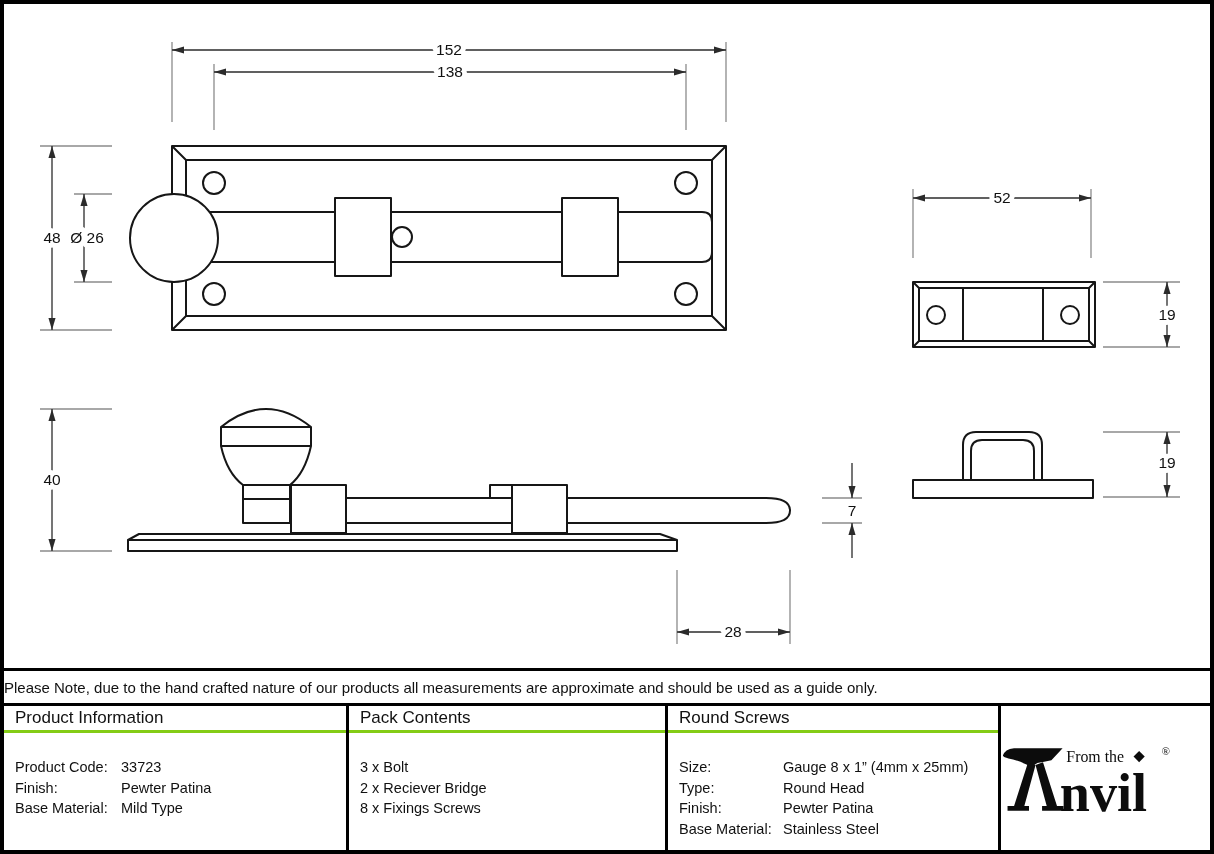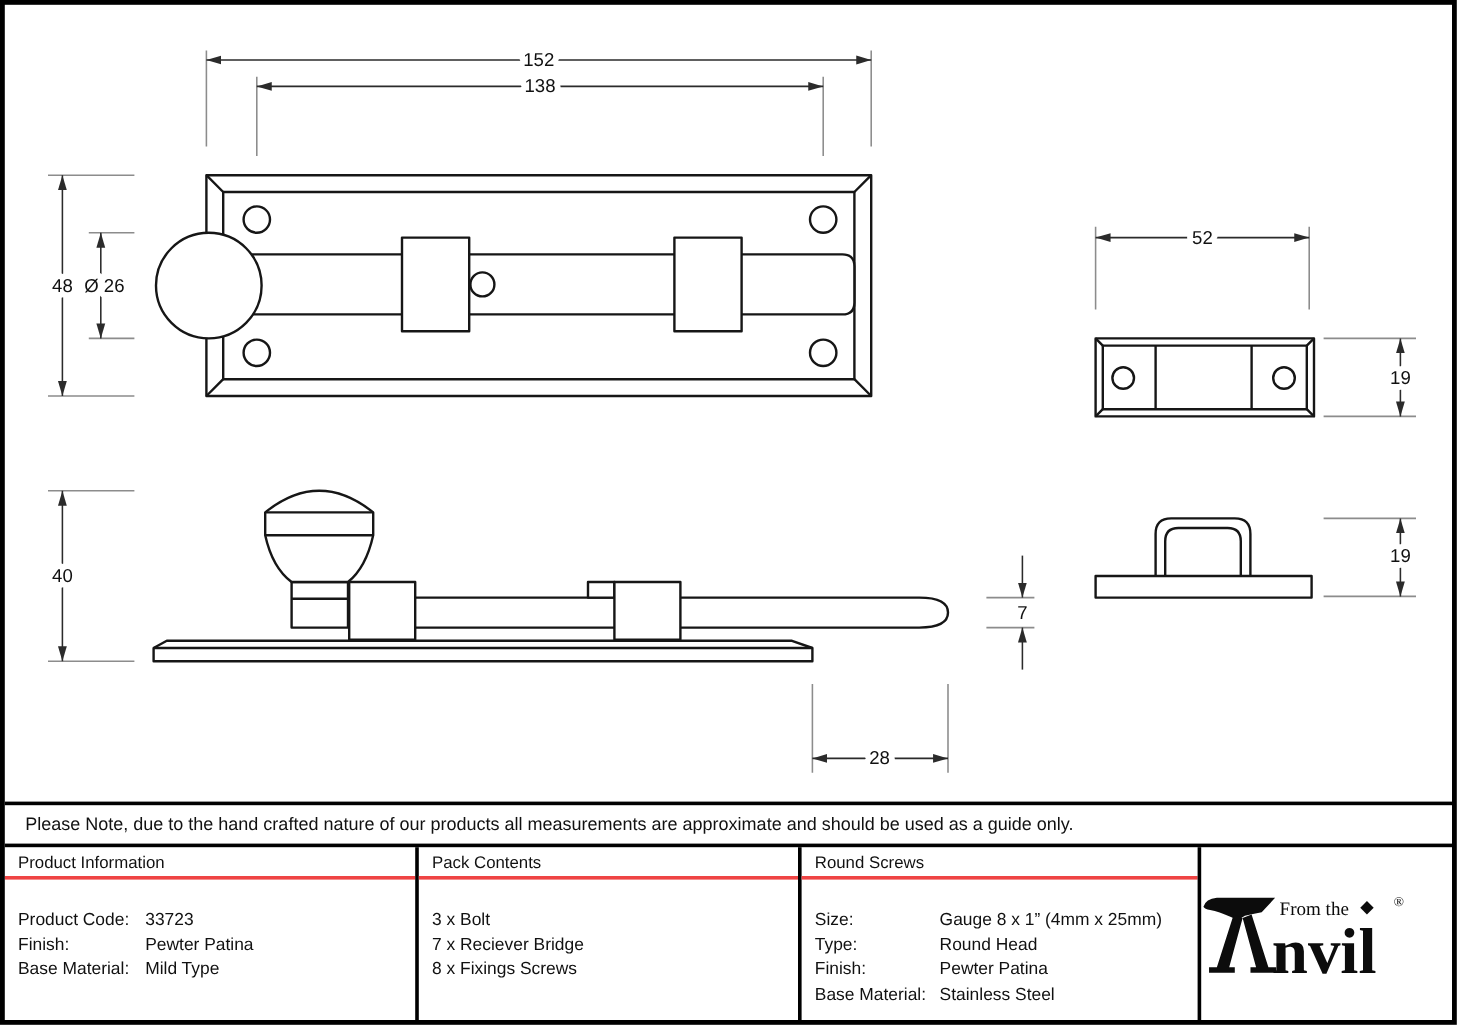--- a/index.html
+++ b/index.html
@@ -9,30 +9,30 @@
   
   .part{fill:#ffffff;stroke:#161616;stroke-width:2;stroke-linejoin:round;}
   .pline{fill:none;stroke:#161616;stroke-width:2;stroke-linejoin:round;}
   .ext{stroke:#8c8c8c;stroke-width:1.3;fill:none;}
   .dim{stroke:#2b2b2b;stroke-width:1.3;fill:none;}
   .dimtext{font:15.5px "Liberation Sans","DejaVu Sans",sans-serif;fill:#111;
            stroke:#ffffff;stroke-width:10;paint-order:stroke;stroke-linejoin:round;text-anchor:middle;}
   
   .note-row{position:absolute;left:4px;right:4px;top:668px;height:38px;box-sizing:border-box;
             border-top:3px solid #000;border-bottom:3px solid #000;display:flex;align-items:center;
-            padding-left:17px;font-size:15px;}
+            padding-left:0;font-size:15px;}
   
   .info-table{position:absolute;left:4px;right:4px;top:706px;bottom:4px;display:flex;}
   .col{box-sizing:border-box;height:100%;}
   .col1{width:342px;}
   .col2{width:319px;border-left:3px solid #000;}
   .col3{width:333px;border-left:3px solid #000;}
   .col4{flex:1;border-left:3px solid #000;display:flex;align-items:center;}
-  .cell-header{height:27px;box-sizing:border-box;border-bottom:3px solid #ef4444;line-height:24px;
-               padding-left:11px;font-size:14px;}
+  .cell-header{height:27px;box-sizing:border-box;border-bottom:3px solid #84cc16;line-height:24px;
+               padding-left:11px;font-size:17px;}
   .cell-body{padding:24px 11px 0 11px;font-size:14.5px;}
   .kv{display:flex;line-height:20.5px;}
   .kv .k{flex-shrink:0;}
   .col1 .kv .k{width:106px;}
   .col3 .kv .k{width:104px;}
   .pc-item{line-height:20.5px;}
   
   .logo-svg .serif{font-family:"Liberation Serif","DejaVu Serif",serif;fill:#0c0c0c;}
 </style>
 </head>
@@ -167,21 +167,21 @@
         <span class="k">Base Material:</span>
         <span class="v">Mild Type</span>
       </div>
     </div>
   </div>
 
   <div class="col col2">
     <div class="cell-header">Pack Contents</div>
     <div class="cell-body">
       <div class="pc-item">3 x Bolt</div>
-      <div class="pc-item">7 x Reciever Bridge</div>
+      <div class="pc-item">2 x Reciever Bridge</div>
       <div class="pc-item">8 x Fixings Screws</div>
     </div>
   </div>
 
   <div class="col col3">
     <div class="cell-header">Round Screws</div>
     <div class="cell-body">
       <div class="kv">
         <span class="k">Size:</span>
         <span class="v">Gauge 8 x 1” (4mm x 25mm)</span>

